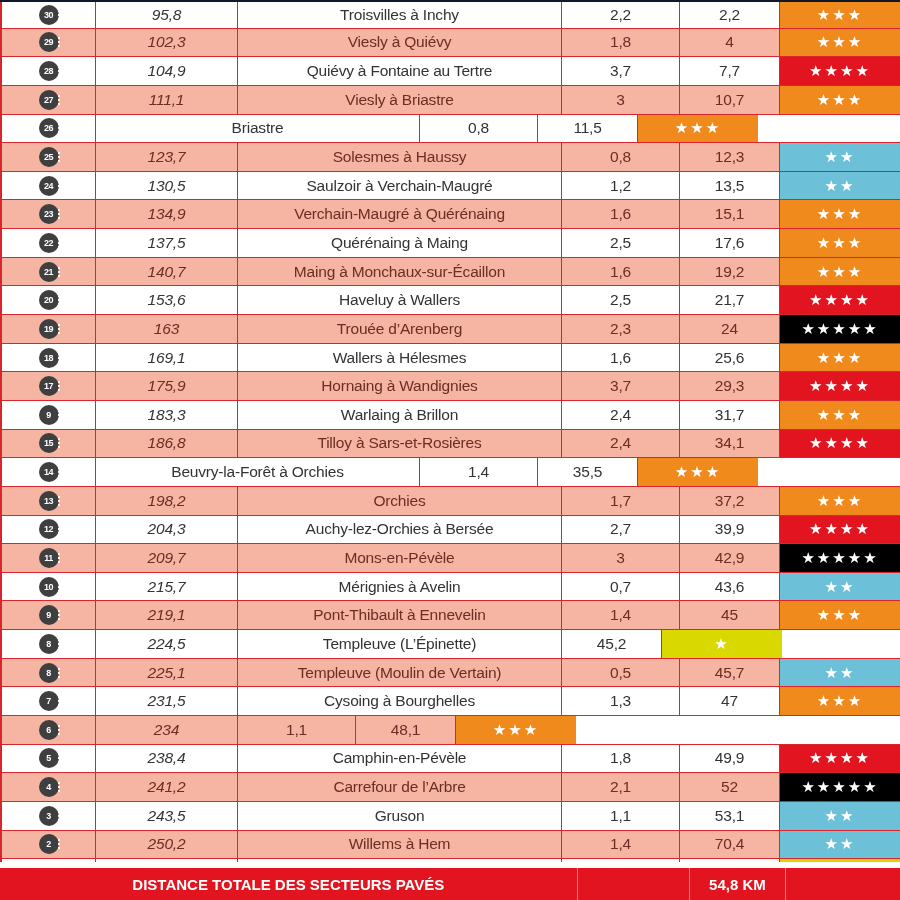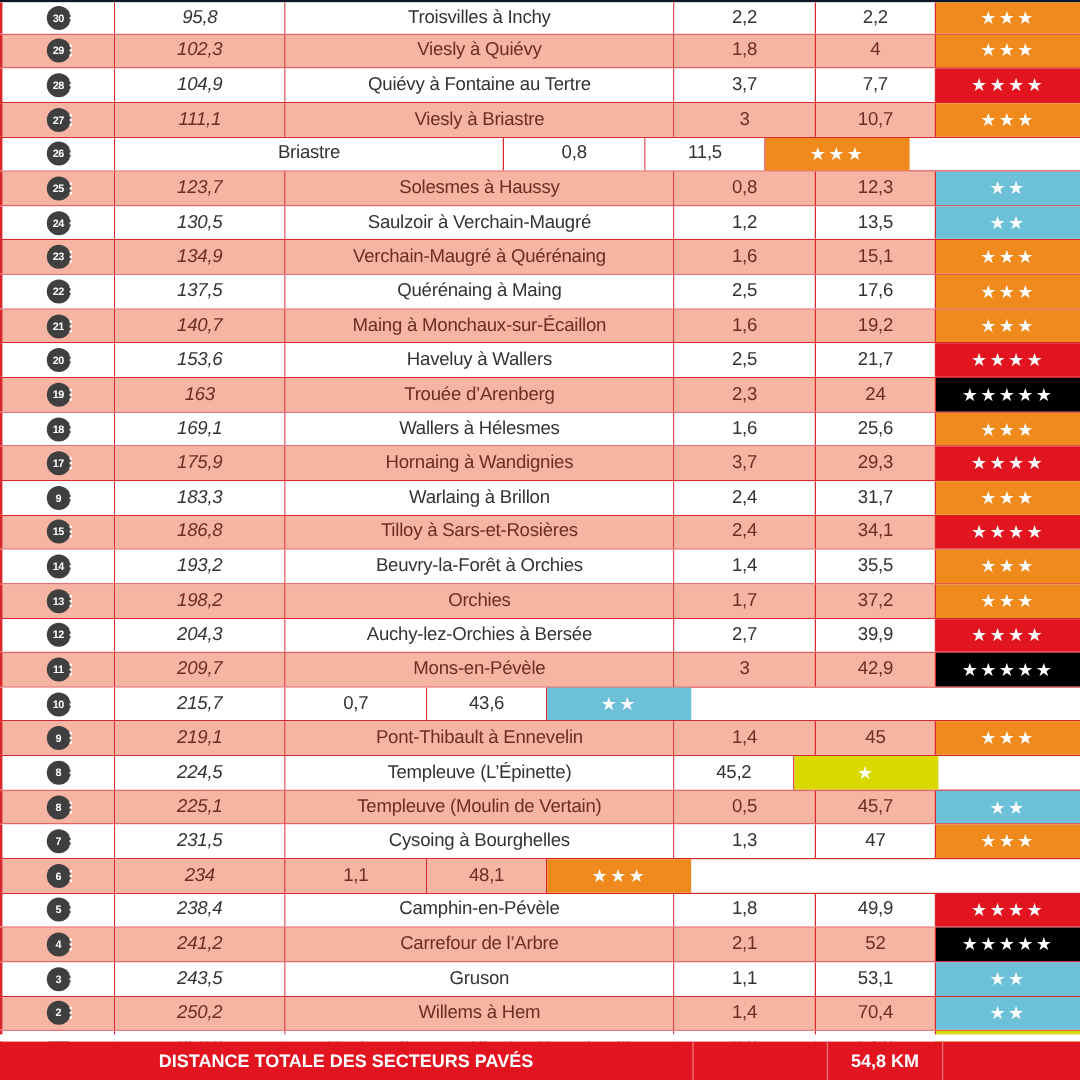--- a/index.html
+++ b/index.html
@@ -225,21 +225,20 @@
     <div class="c c4">2,4</div>
     <div class="c c5">34,1</div>
     <div class="c c6" style="background: rgb(226, 20, 31);">
       <span>★★★★</span>
     </div>
   </div>
     <div class="row">
     <div class="c c1">
       <span class="badge">14</span>
     </div>
-    <div class="c c2">193,2</div>
     <div class="c c3">Beuvry-la-Forêt à Orchies</div>
     <div class="c c4">1,4</div>
     <div class="c c5">35,5</div>
     <div class="c c6" style="background: rgb(240, 138, 28);">
       <span>★★★</span>
     </div>
   </div>
     <div class="row shade">
     <div class="c c1">
       <span class="badge">13</span>
@@ -274,20 +273,21 @@
     <div class="c c5">42,9</div>
     <div class="c c6" style="background: rgb(0, 0, 0);">
       <span>★★★★★</span>
     </div>
   </div>
     <div class="row">
     <div class="c c1">
       <span class="badge">10</span>
     </div>
     <div class="c c2">215,7</div>
+    <div class="c c3">Mérignies à Avelin</div>
     <div class="c c4">0,7</div>
     <div class="c c5">43,6</div>
     <div class="c c6" style="background: rgb(108, 192, 216);">
       <span>★★</span>
     </div>
   </div>
     <div class="row shade">
     <div class="c c1">
       <span class="badge">9</span>
     </div>

